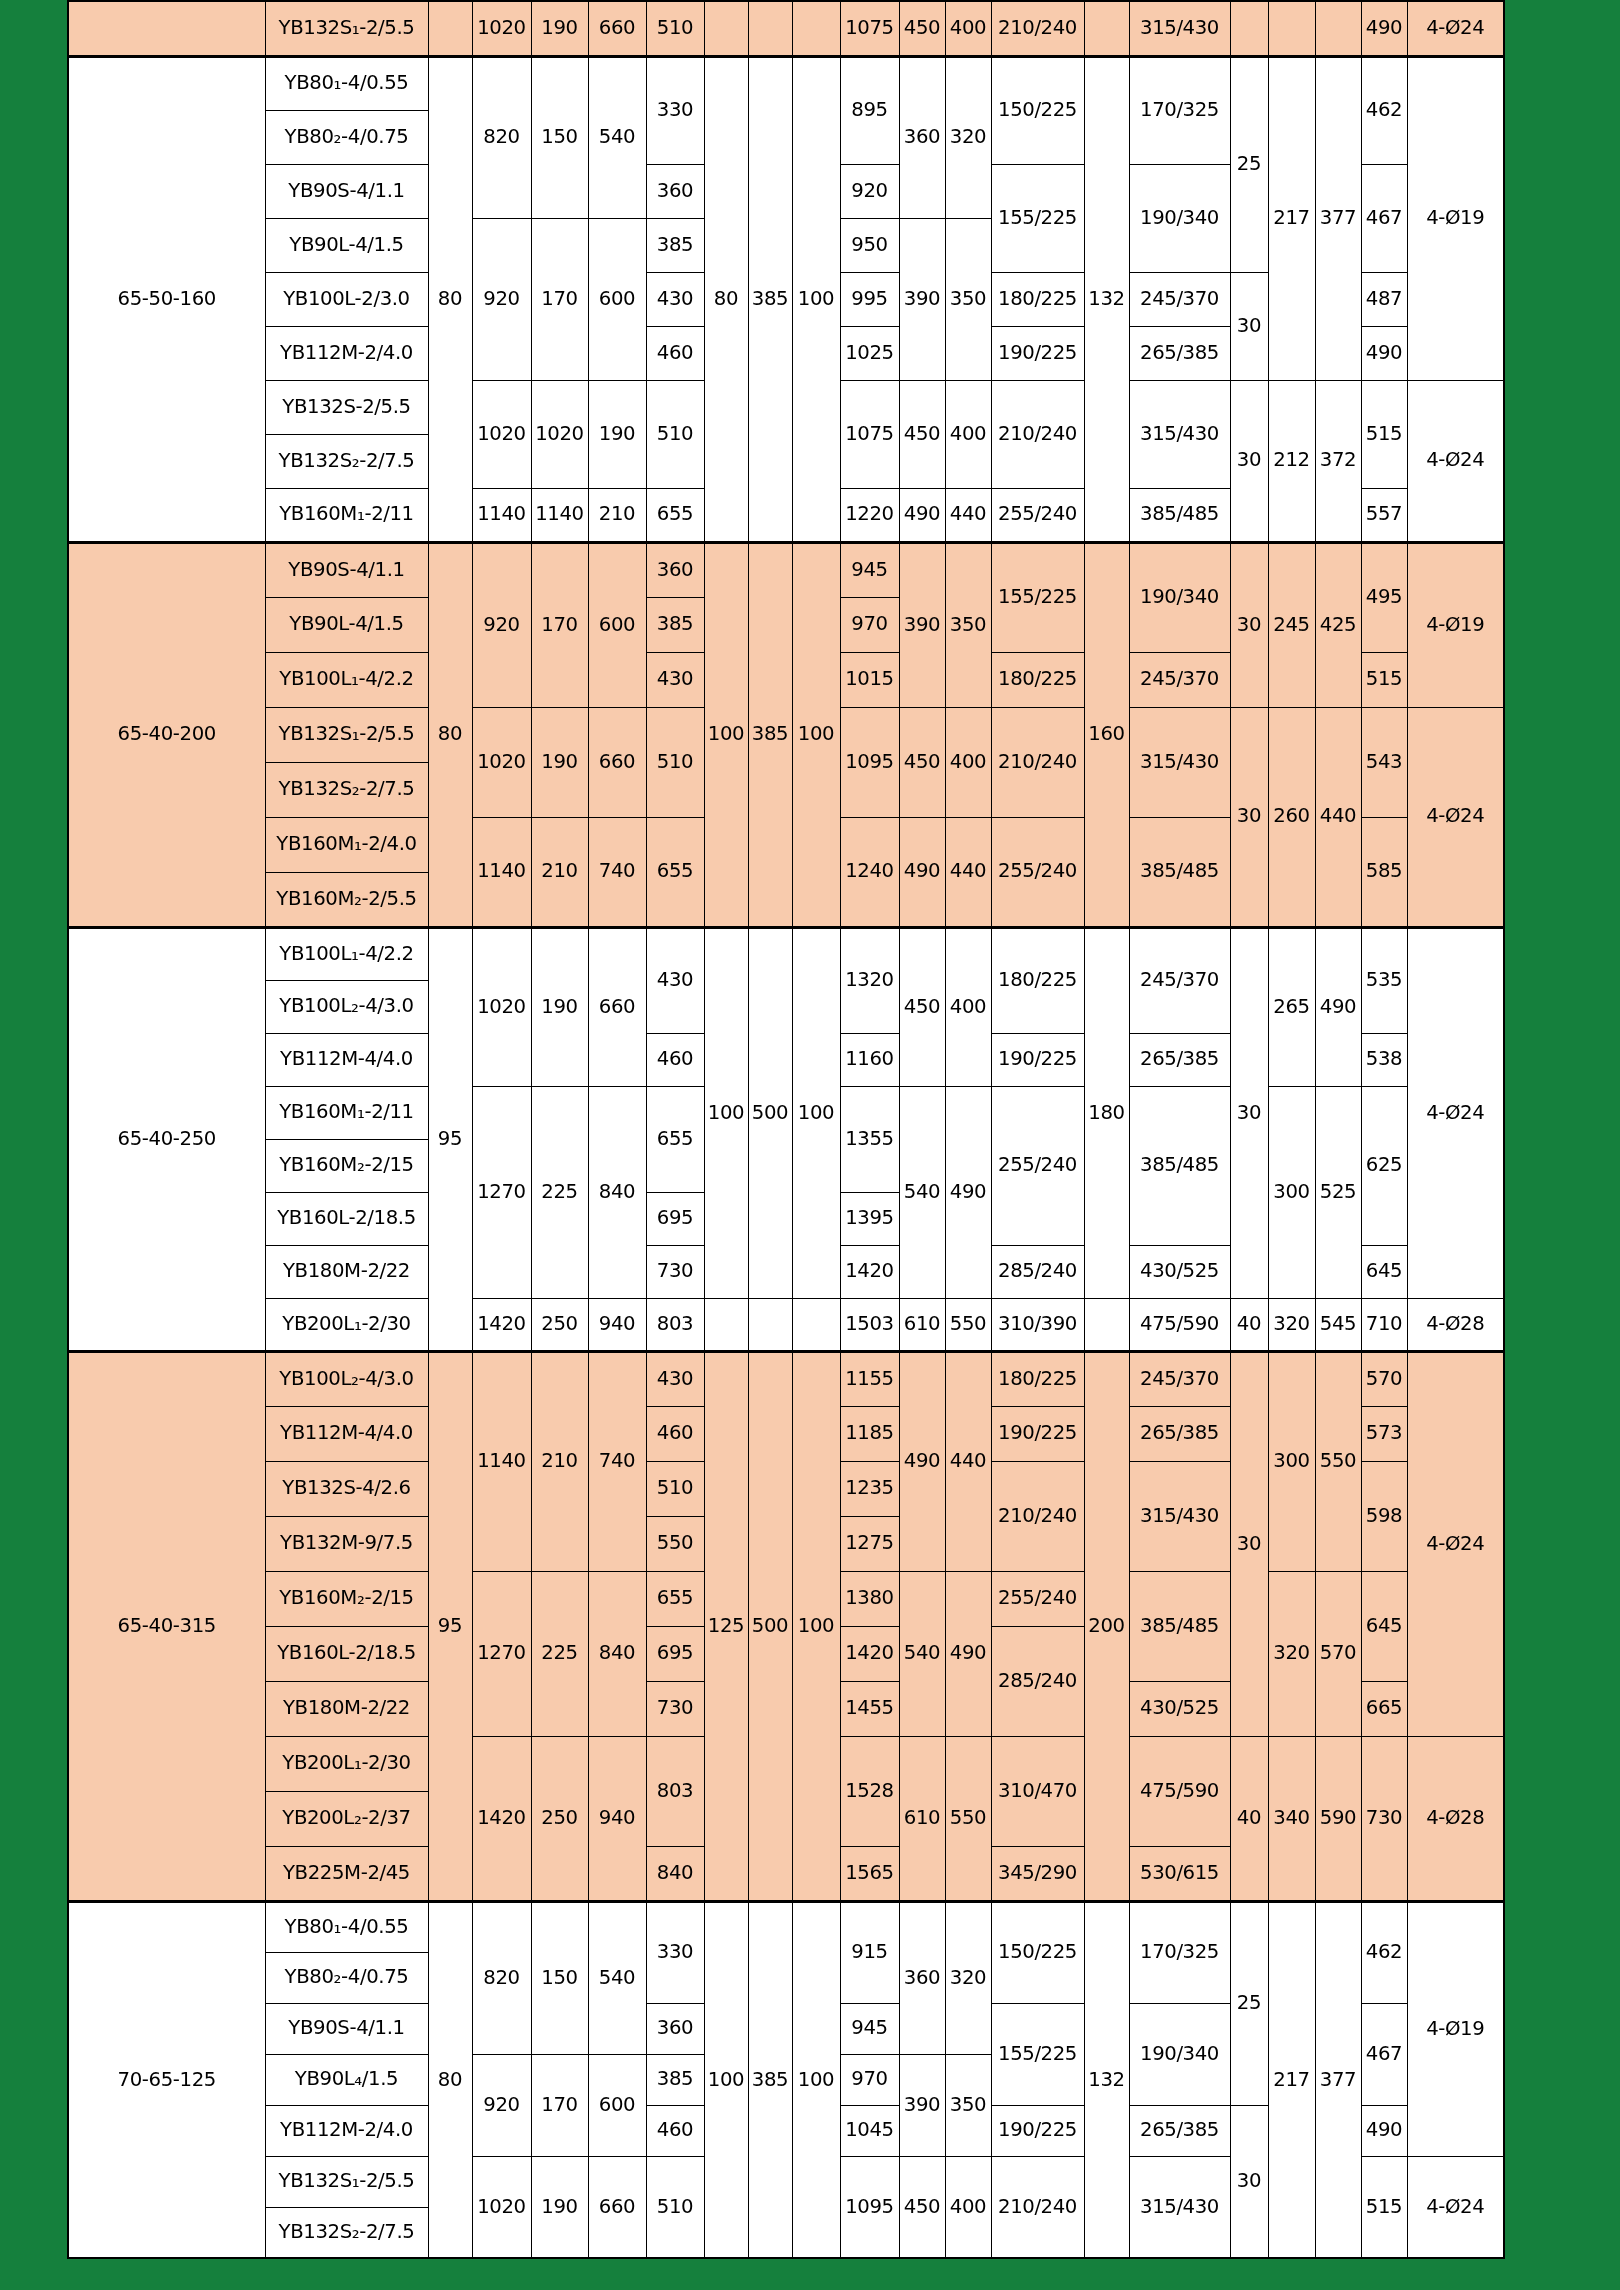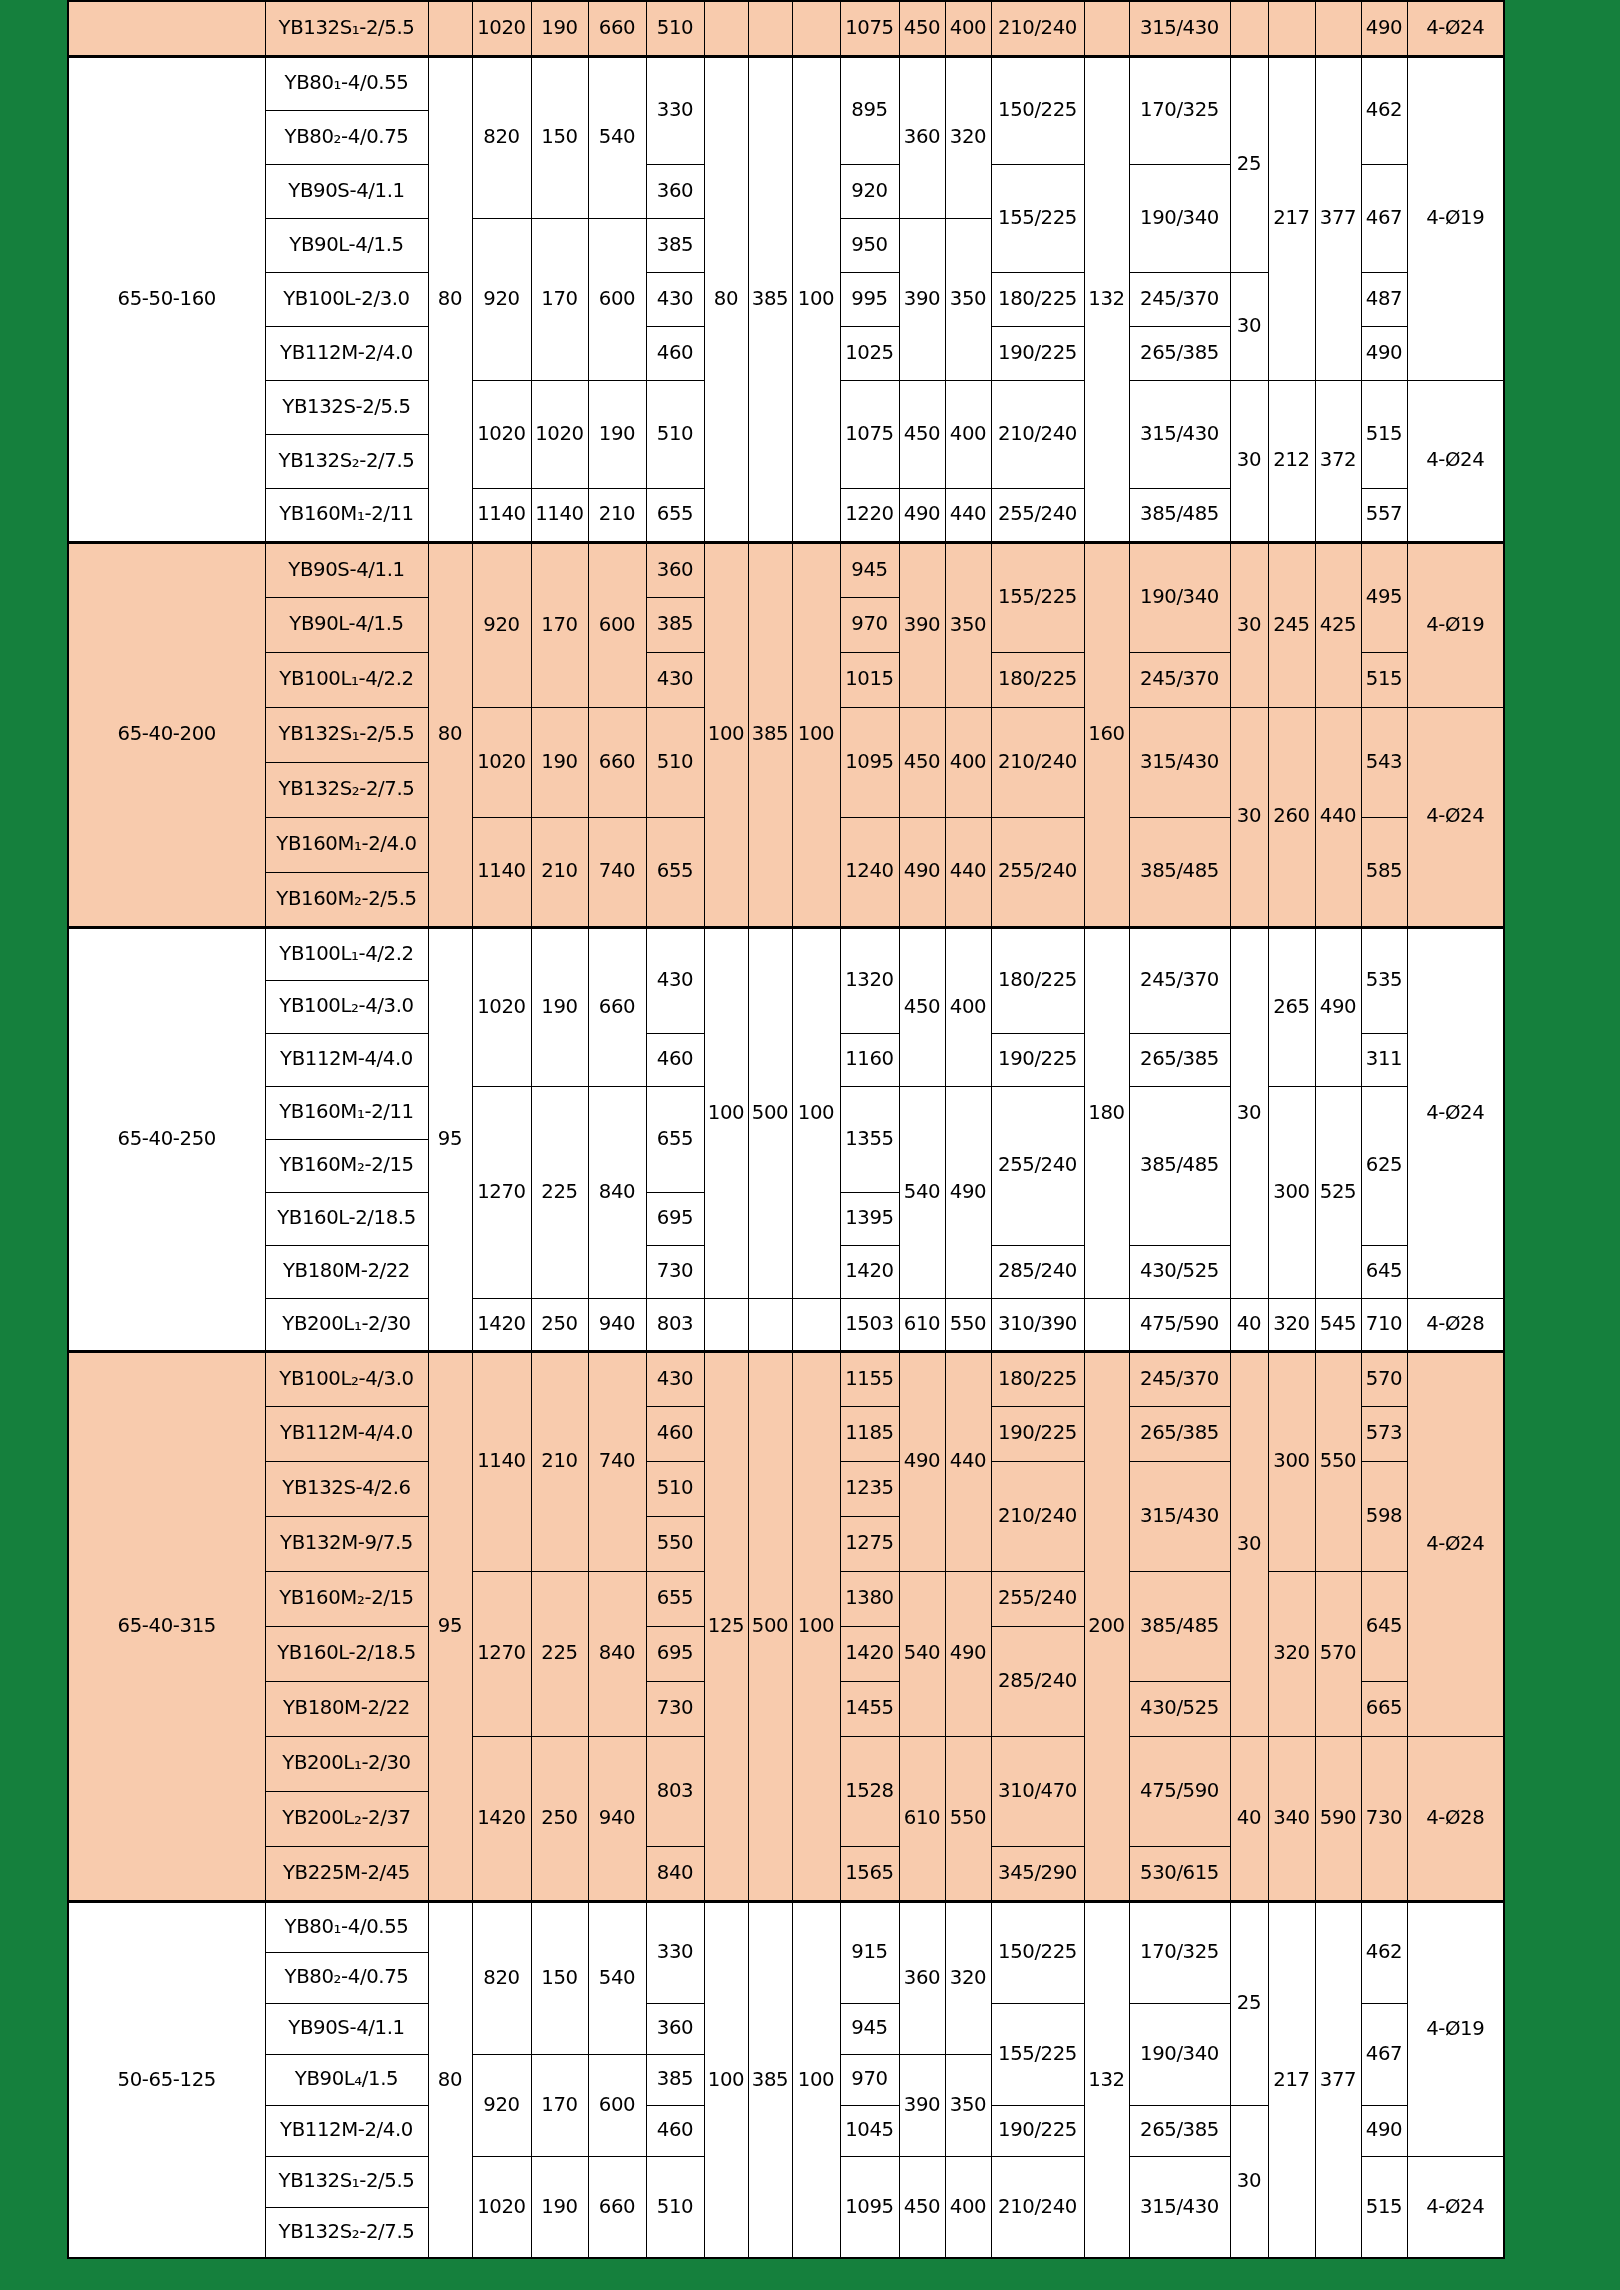--- a/index.html
+++ b/index.html
@@ -258,21 +258,21 @@
         </tr>
         <tr class="white" style="height: 53px;">
           <td>YB100L₂-4/3.0</td>
         </tr>
         <tr class="white" style="height: 53px;">
           <td>YB112M-4/4.0</td>
           <td>460</td>
           <td>1160</td>
           <td>190/225</td>
           <td>265/385</td>
-          <td>311</td>
+          <td>538</td>
         </tr>
         <tr class="white" style="height: 53px;">
           <td>YB160M₁-2/11</td>
           <td rowspan="4">1270</td>
           <td rowspan="4">225</td>
           <td rowspan="4">840</td>
           <td rowspan="2">655</td>
           <td rowspan="2">1355</td>
           <td rowspan="4">540</td>
           <td rowspan="4">490</td>
@@ -412,21 +412,21 @@
           <td>YB200L₂-2/37</td>
         </tr>
         <tr class="peach" style="height: 55px; padding-left: 16px;">
           <td>YB225M-2/45</td>
           <td>840</td>
           <td>1565</td>
           <td>345/290</td>
           <td>530/615</td>
         </tr>
         <tr class="white gstart" style="height: 51px;">
-          <td rowspan="7">50-65-125</td>
+          <td rowspan="7">70-65-125</td>
           <td>YB80₁-4/0.55</td>
           <td rowspan="7">80</td>
           <td rowspan="3">820</td>
           <td rowspan="3">150</td>
           <td rowspan="3">540</td>
           <td rowspan="2">330</td>
           <td rowspan="7">100</td>
           <td rowspan="7">385</td>
           <td rowspan="7">100</td>
           <td rowspan="2">915</td>

